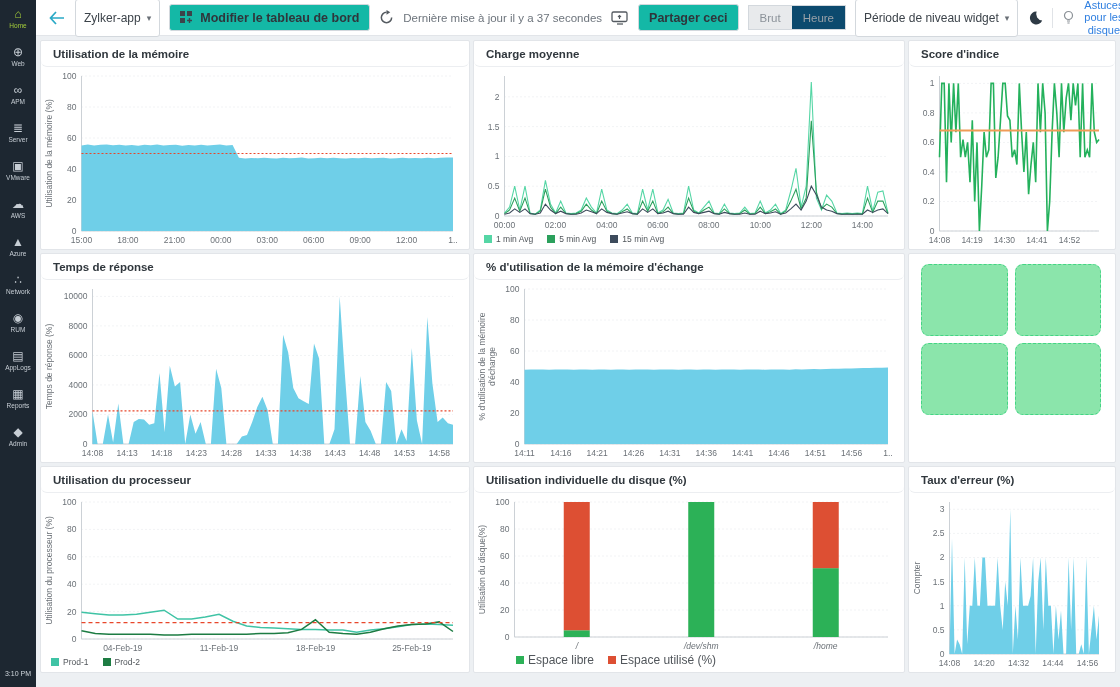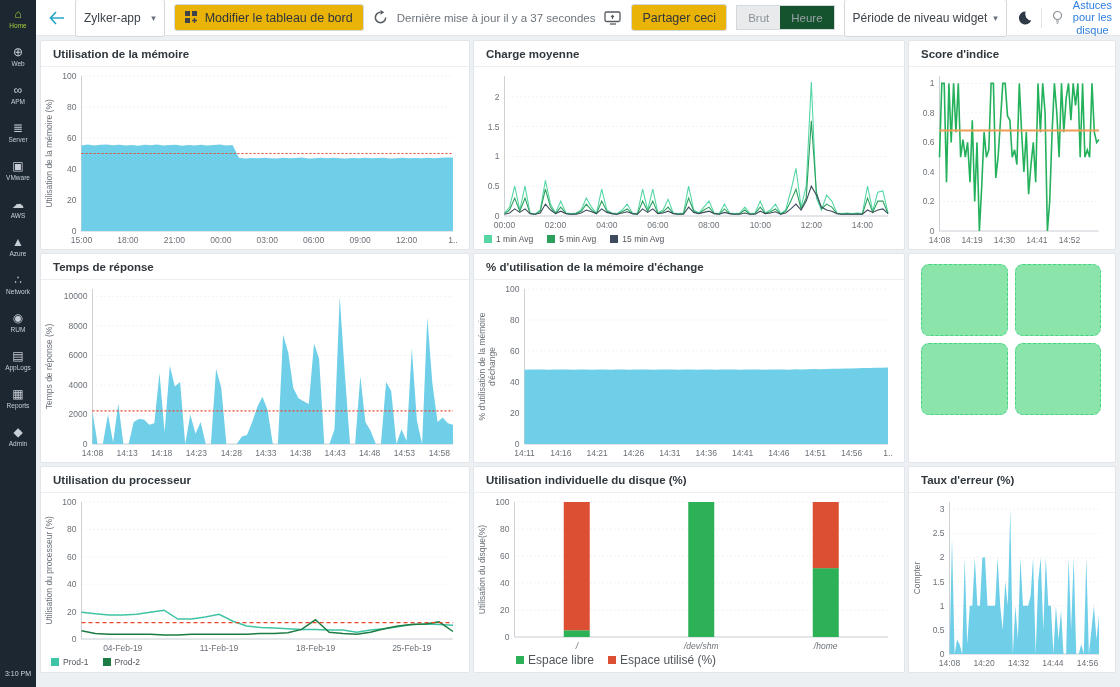--- a/index.html
+++ b/index.html
@@ -14,33 +14,33 @@
   .sb-item.active { color:#a3cc3a; }
   .sb-clock { margin-top:auto; margin-bottom:10px; font-size:7px; color:#cfd6dc; }
 
   
   .main { flex:1; display:flex; flex-direction:column; min-width:0; }
   .topbar { height:36px; background:#fff; border-bottom:1px solid #e2e5e9; display:flex; align-items:center; padding:0 8px 0 12px; gap:9px; flex-shrink:0; }
   .icon-btn { display:flex; align-items:center; cursor:pointer; flex-shrink:0; }
   .tb-select { border:1px solid #d3d8dd; border-radius:3px; height:38px; display:flex; align-items:center; padding:0 8px; font-size:12px; color:#3c434a; gap:6px; background:#fff; cursor:pointer; white-space:nowrap; }
   .tb-select.dash { width:215px; justify-content:space-between; }
   .caret { font-size:9px; color:#6a7077; }
-  .tb-btn { border:1px solid #d3d8dd; border-radius:3px; height:27px; background:#eab308; font-size:12.5px; color:#2f353b; padding:0 10px; display:flex; align-items:center; gap:7px; cursor:pointer; font-family:inherit; white-space:nowrap; }
+  .tb-btn { border:1px solid #d3d8dd; border-radius:3px; height:27px; background:#14b8a6; font-size:12.5px; color:#2f353b; padding:0 10px; display:flex; align-items:center; gap:7px; cursor:pointer; font-family:inherit; white-space:nowrap;font-weight:bold; }
   .muted { font-size:11.5px; color:#6d747c; white-space:nowrap; }
   .seg-group { display:flex; border:1px solid #d3d8dd; border-radius:0; overflow:hidden; height:25px; flex-shrink:0; }
-  .seg { font-size:11.5px; color:#9aa1a8; background:#14532d; border:none; padding:0 11px; cursor:pointer; font-family:inherit; }
+  .seg { font-size:11.5px; color:#9aa1a8; background:#0c4a6e; border:none; padding:0 11px; cursor:pointer; font-family:inherit; }
   .seg.active { background:#e8eaec; color:#8b9299; }
   .tips { font-size:11px; color:#2f7fe0; line-height:1.15; width:74px; text-align:center; text-decoration:none; display:block; }
   .vdiv { width:1px; height:20px; background:#e0e3e7; flex-shrink:0; }
   .push { margin-left:auto; }
 
   
   .grid { display:grid; grid-template-columns:430px 432px 208px; grid-template-rows:210px 210px 207px; gap:3px; padding:4px; }
   .card { background:#fff; border:1px solid #e2e5e9; border-radius:2px; display:flex; flex-direction:column; overflow:hidden; }
-  .card-h { padding:7px 12px 6px; font-size:11.5px; font-weight:bold; color:#30373d; border-bottom:1px solid #eceef1; flex-shrink:0; }
+  .card-h { padding:7px 12px 6px; font-size:11.5px; font-weight:bold; color:#30373d; border-bottom:1px solid #eceef1; flex-shrink:0;border-radius:6px; }
   .card-b { flex:1; display:flex; flex-direction:column; min-height:0; padding:2px 4px 1px 2px; }
   .chart-wrap { flex:1; min-height:0; }
   svg text { font-size:8.5px; fill:#6b7177; }
   .legend { display:flex; gap:14px; align-items:center; font-size:8.5px; color:#51565b; padding:1px 0 4px 8px; flex-shrink:0; }
   .lg-item { display:flex; align-items:center; cursor:pointer; }
   .lg-sw { width:8px; height:8px; display:inline-block; margin-right:4px; }
   .status-grid { display:grid; grid-template-columns:1fr 1fr; gap:7px; padding:8px 10px; }
   .status-cell { height:72px; border-radius:8px; border:1px dashed #44d584; background:#8be5ab; cursor:pointer; }
 </style>
 </head>

